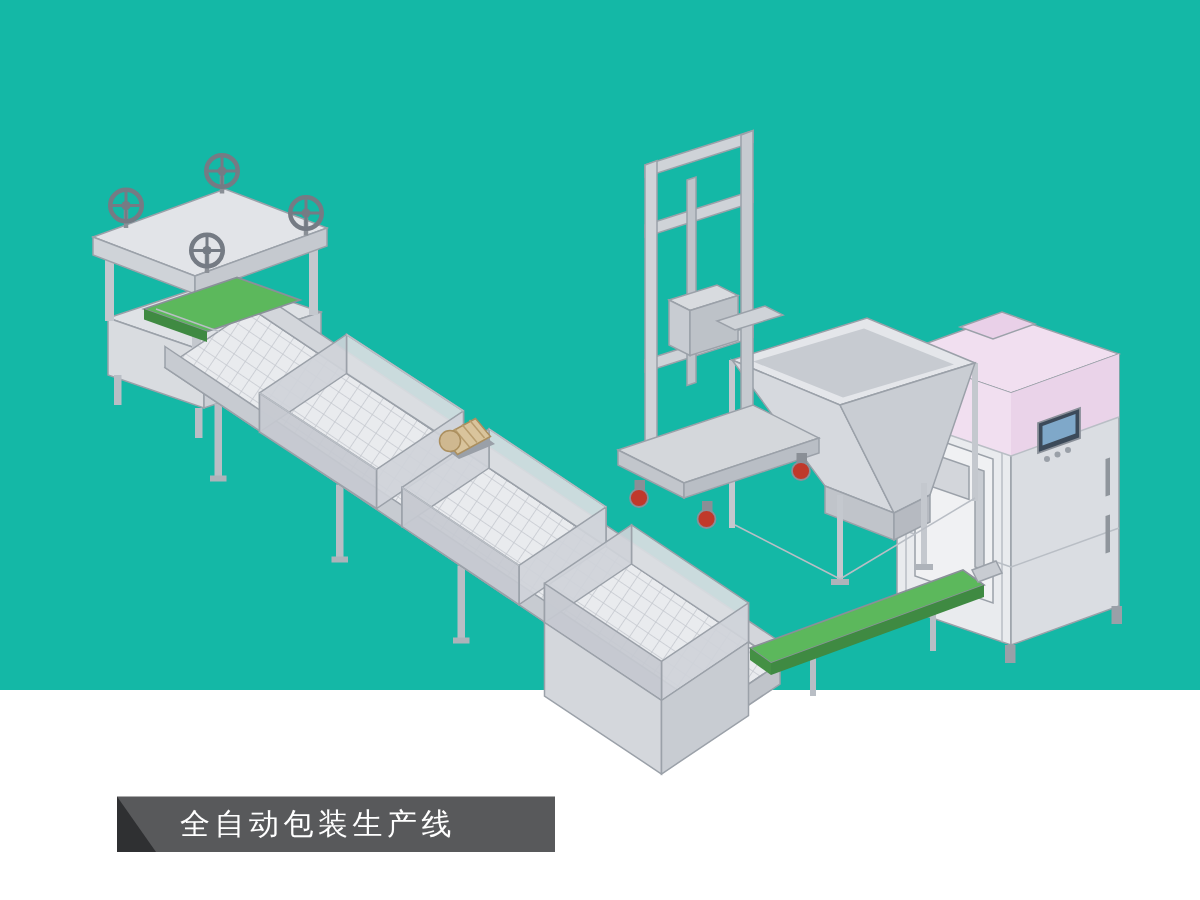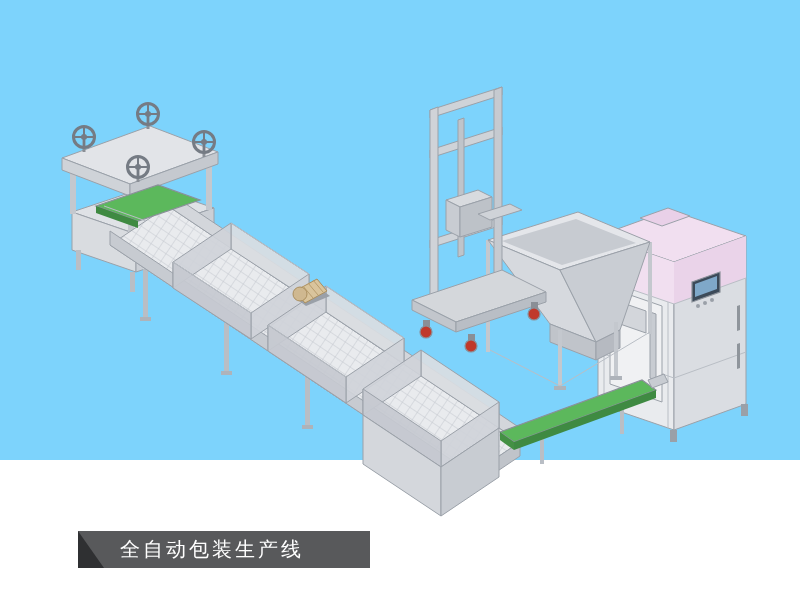--- a/index.html
+++ b/index.html
@@ -1,17 +1,17 @@
 <!DOCTYPE html>
 <html><head>
 <meta charset="utf-8">
 <style>
   html,body{margin:0;padding:0;background:#ffffff;}
   body{width:800px;height:600px;overflow:hidden;font-family:"Liberation Sans",sans-serif;}
-  .stage{position:relative;width:800px;height:460px;background:#7dd3fc;}
+  .stage{position:relative;width:800px;height:460px;background:#14b8a6;}
   svg{position:absolute;left:0;top:0;}
   .e{stroke:#9ba1a9;stroke-width:1;}
   .e2{stroke:#8a9099;stroke-width:1.2;}
   .thin{stroke:#b9bec5;stroke-width:1;fill:none;}
   .caption{position:absolute;left:78px;top:531px;width:292px;height:37px;background:#58595b;display:flex;align-items:center;}
   .caption-fold{position:absolute;left:0;top:0;width:26px;height:37px;background:#2f3032;
     clip-path:polygon(0 0,100% 100%,0 100%);}
   .caption-text{color:#ffffff;font-size:20px;font-weight:500;letter-spacing:3px;margin-left:42px;white-space:nowrap;}
 </style>
 </head>

